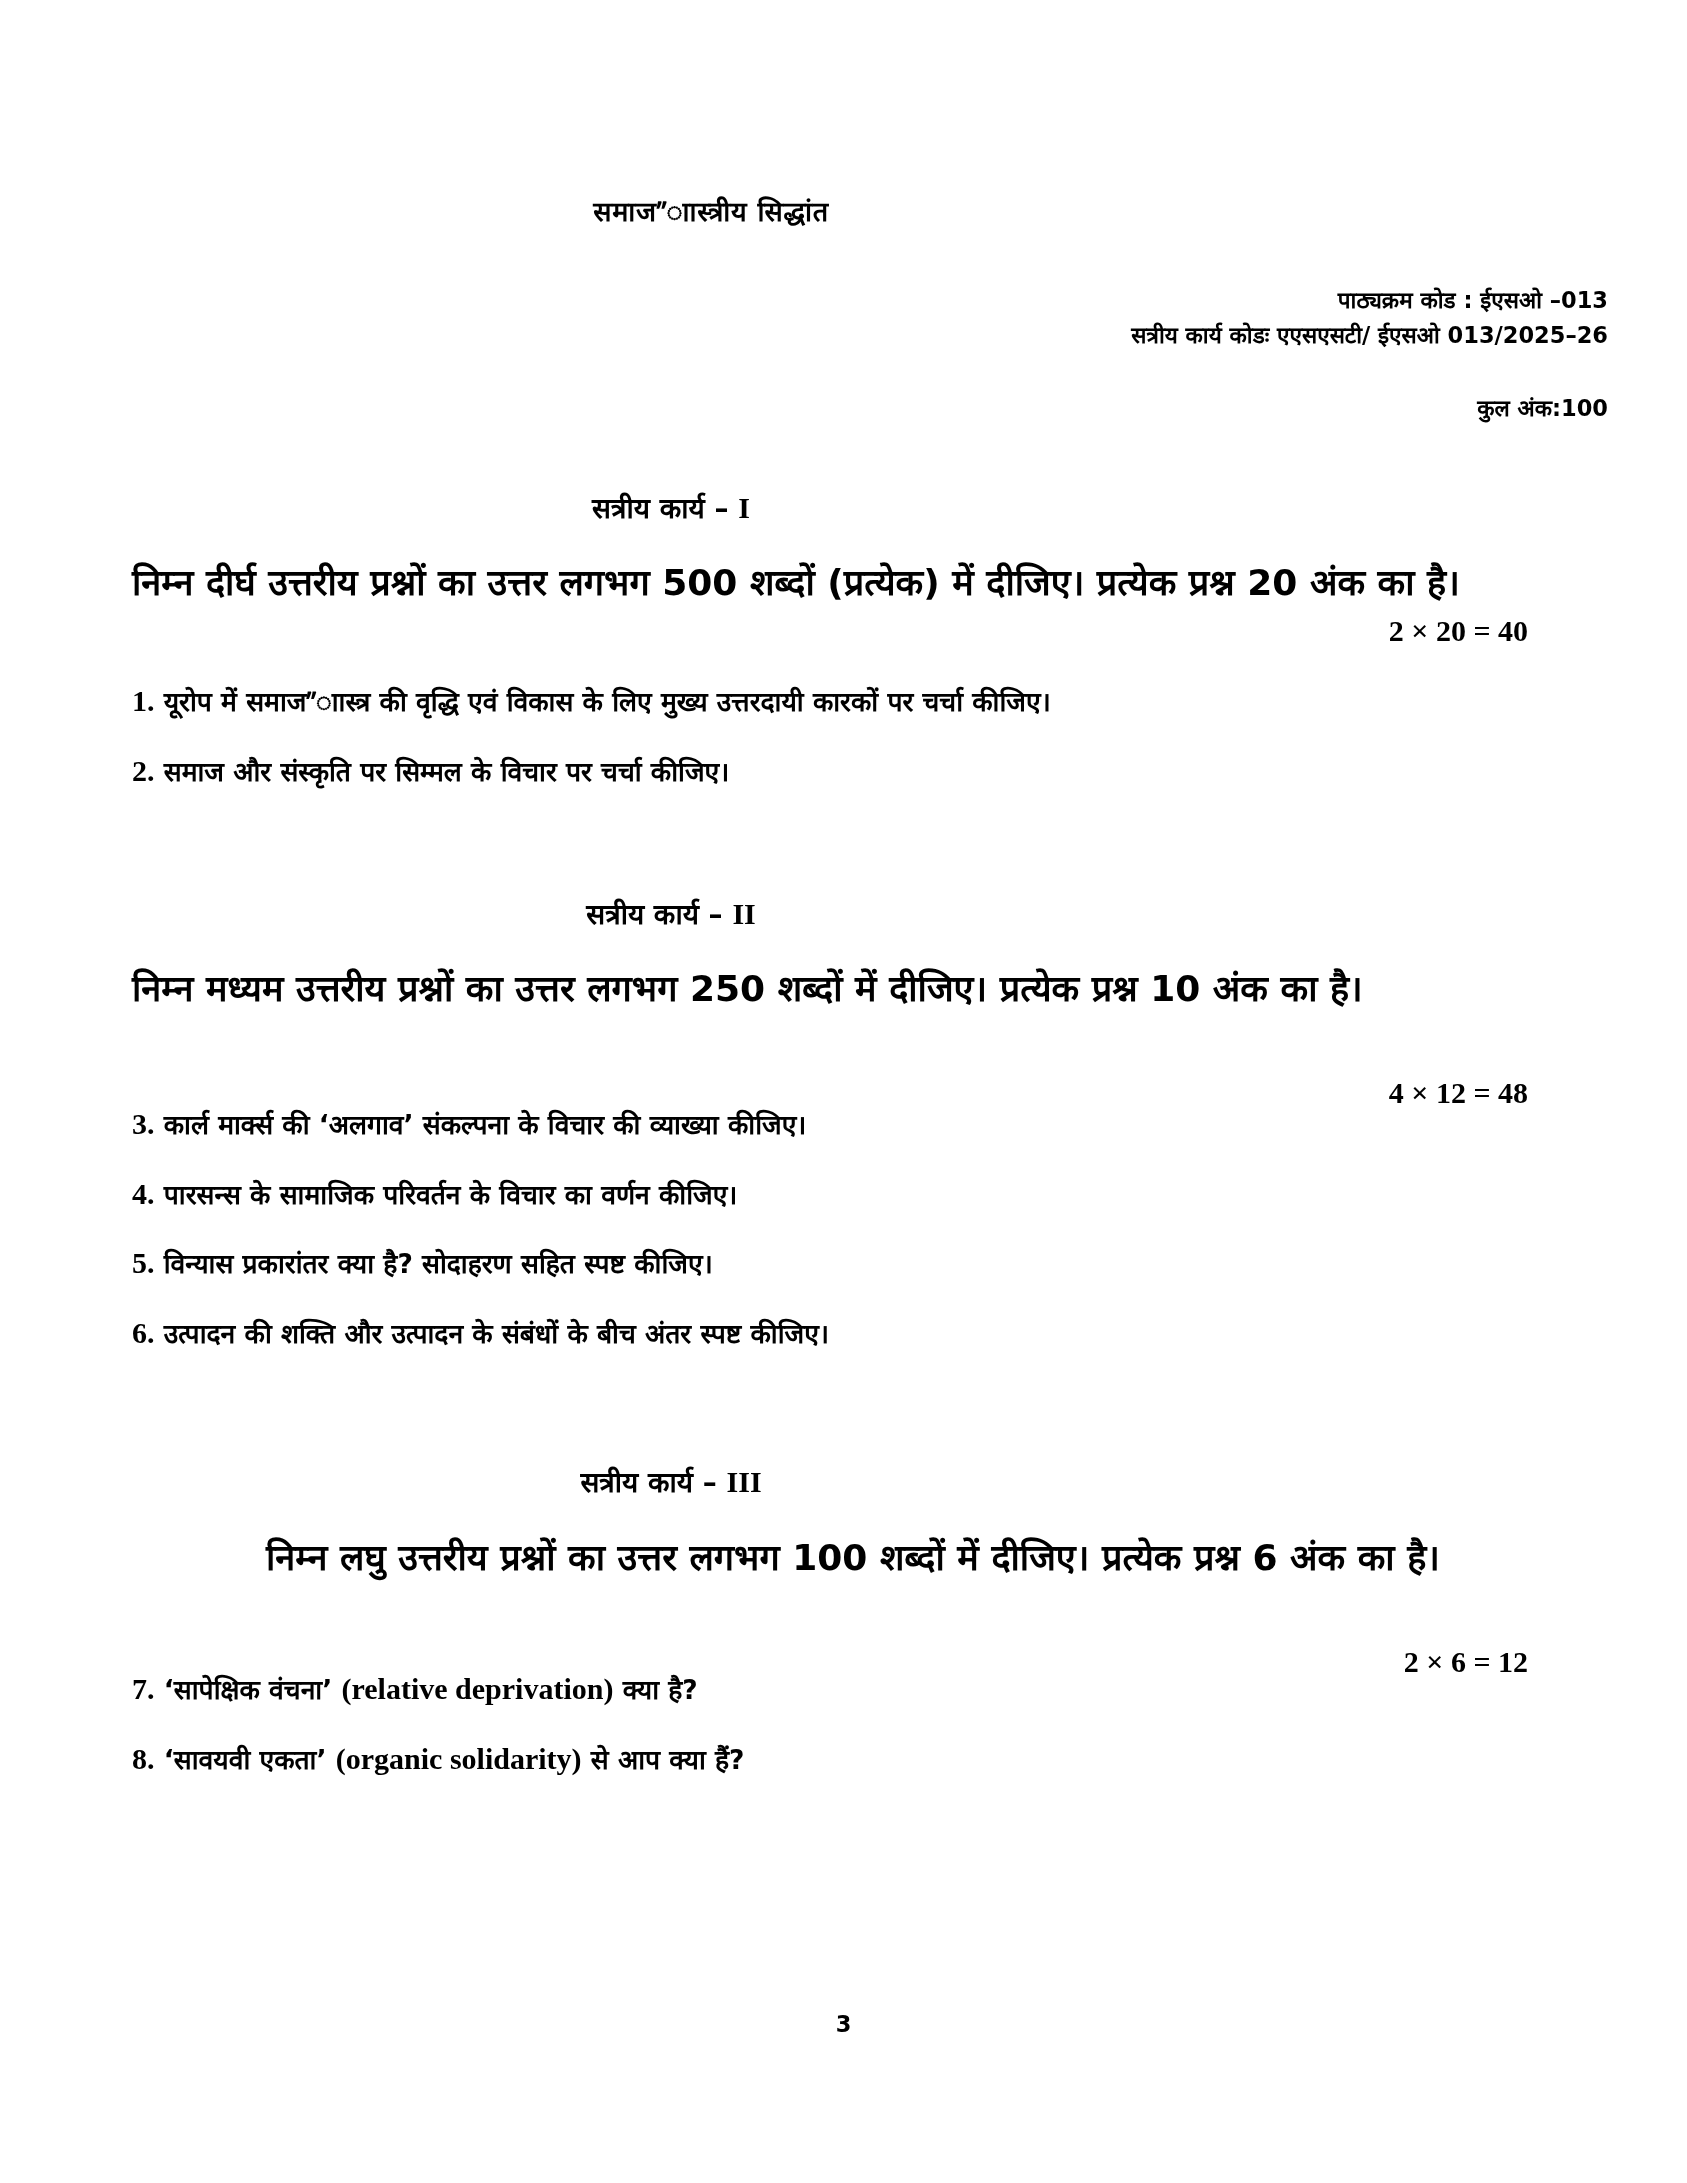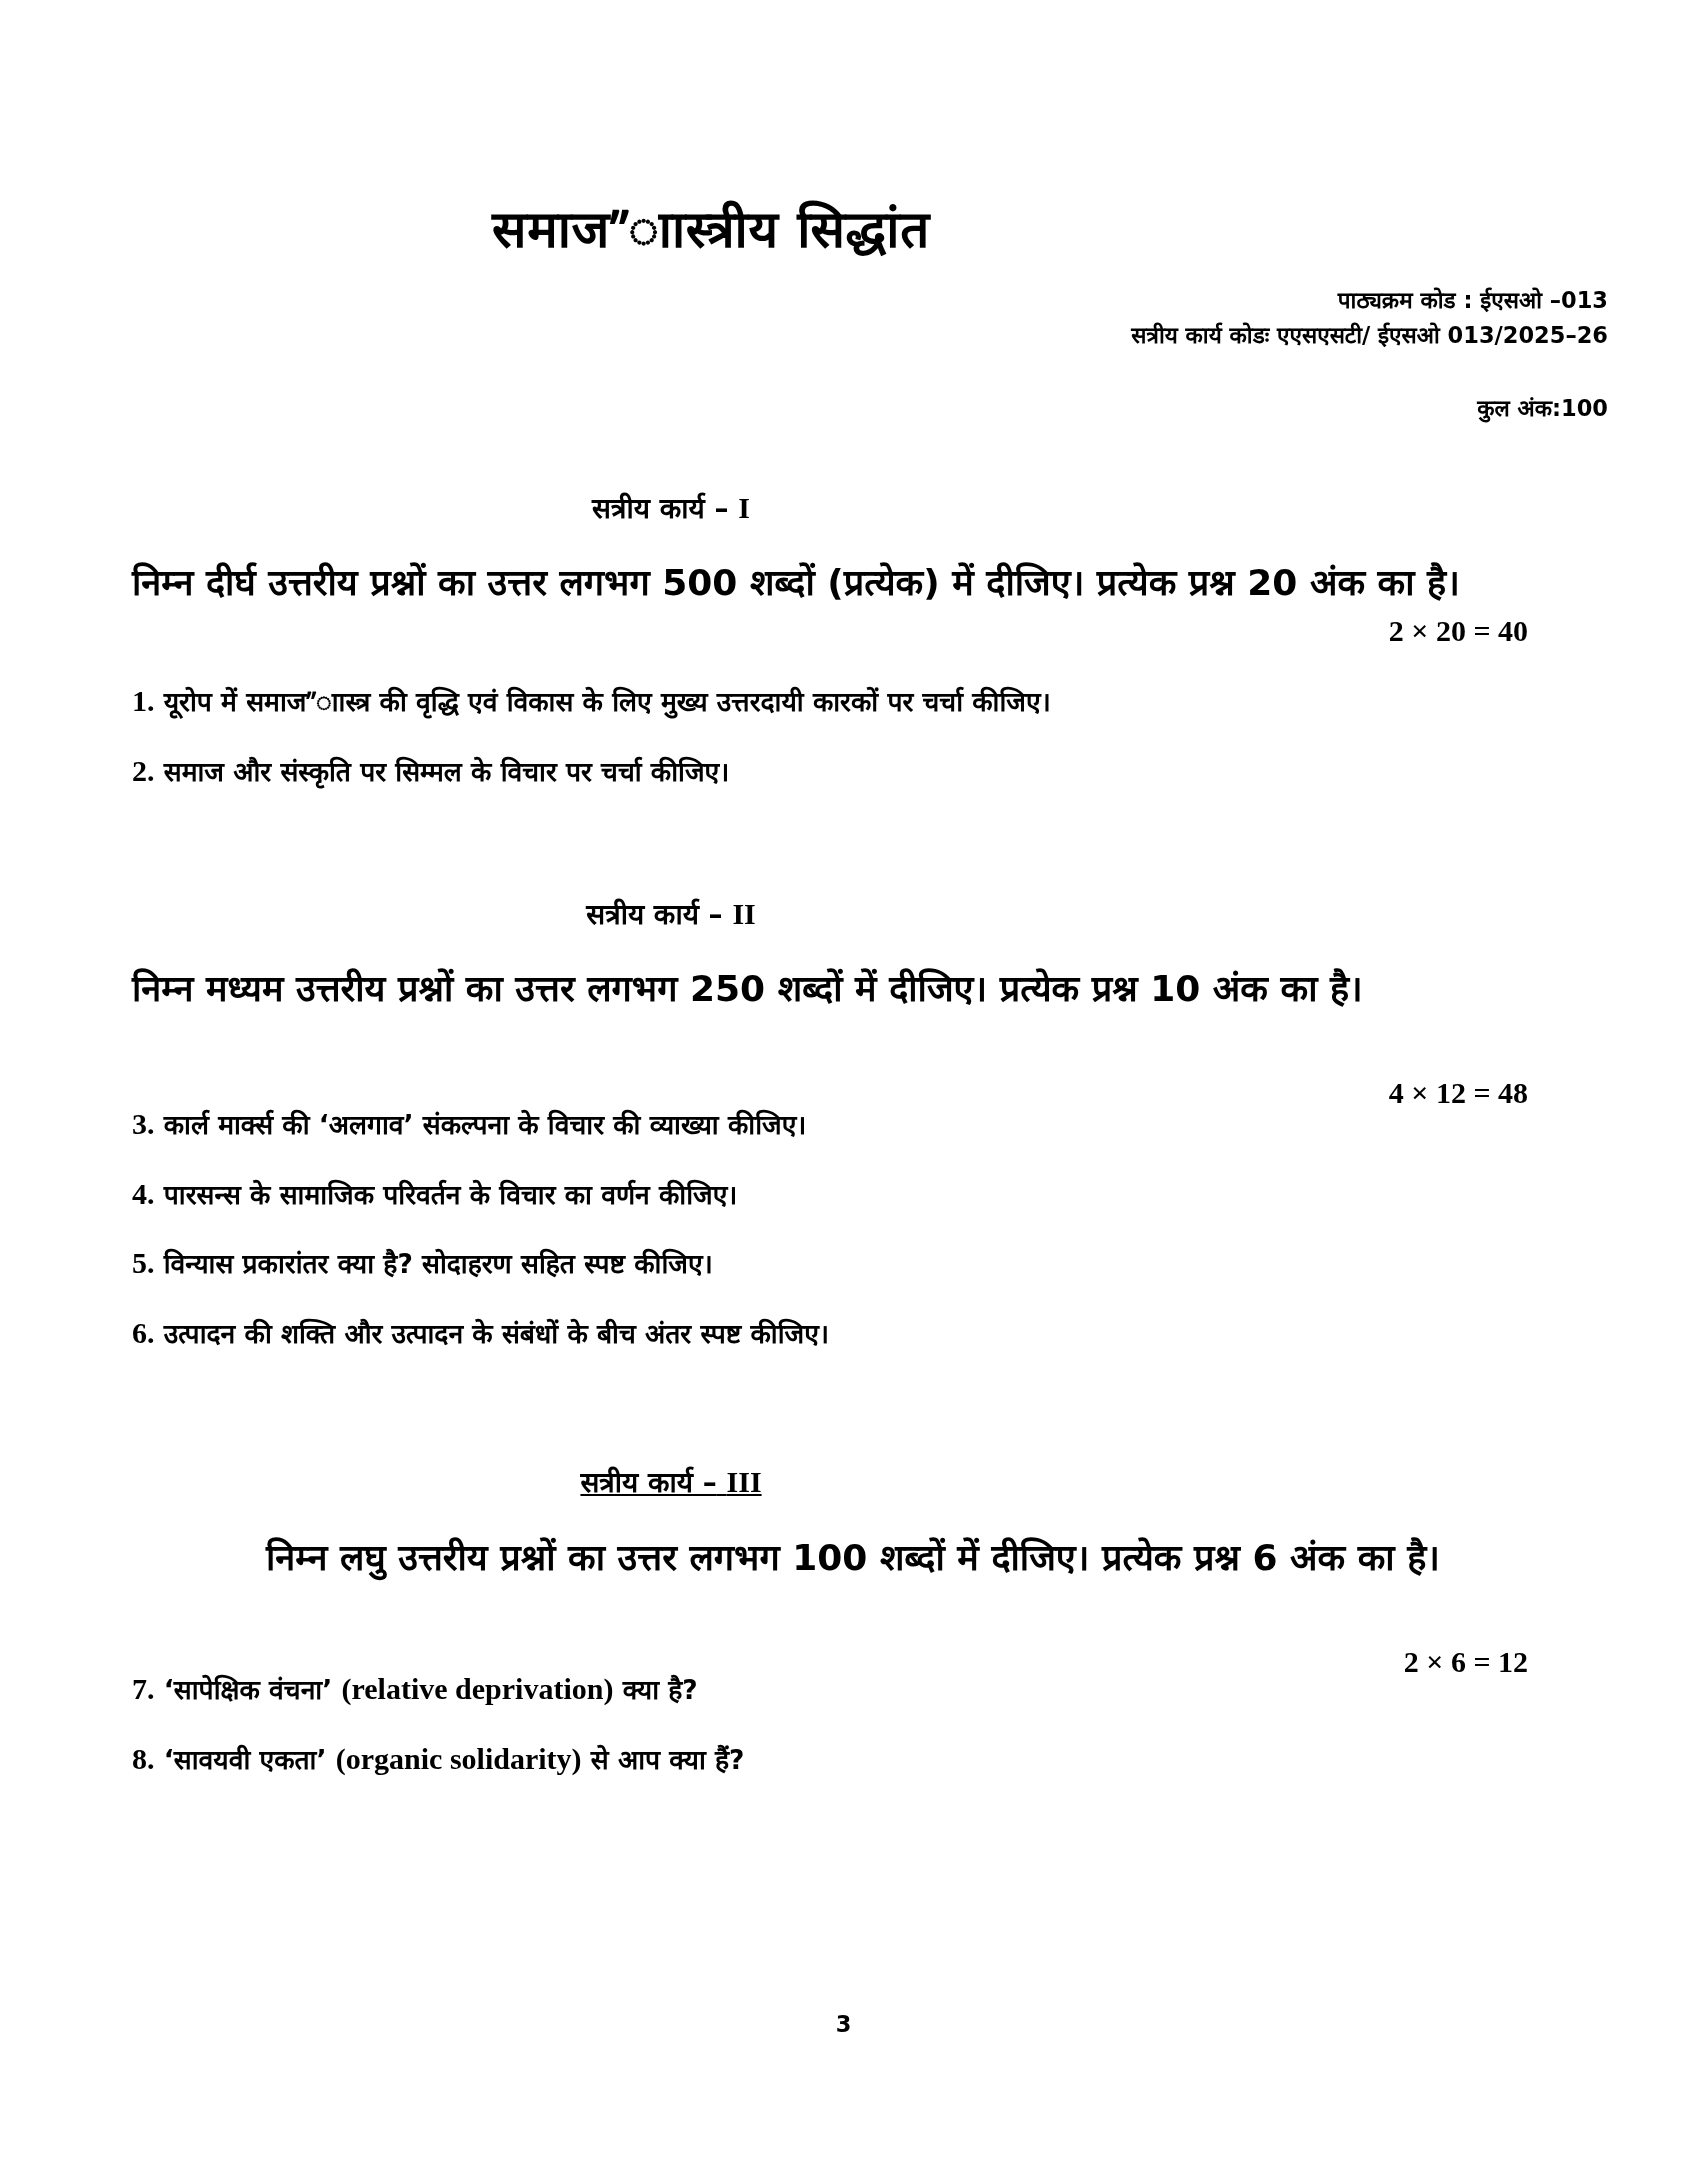--- a/index.html
+++ b/index.html
@@ -10,21 +10,21 @@
     color: #000;
     font-family: "Liberation Serif", "DejaVu Serif", serif;
     overflow: hidden;
   }
   .abs { position: absolute; font-weight: bold; }
   .title {
     left: 0; width: 1422px; top: 192px;
     text-align: center;
     font-family: "DejaVu Sans", sans-serif;
     font-weight: bold;
-    font-size: 51px;
+    font-size: 27px;
     letter-spacing: 0.7px;
   }
   .meta {
     right: 79px;
     text-align: right;
     font-family: "DejaVu Sans", sans-serif;
     font-weight: bold;
     font-size: 22.5px;
   }
   .section-heading {
@@ -101,21 +101,21 @@
 </div>
 <div class="abs question" style="top:1245px;">
   <span class="num">5.</span>
   <span>विन्यास प्रकारांतर क्या है? सोदाहरण सहित स्पष्ट कीजिए।</span>
 </div>
 <div class="abs question" style="top:1315px;">
   <span class="num">6.</span>
   <span>उत्पादन की शक्ति और उत्पादन के संबंधों के बीच अंतर स्पष्ट कीजिए।</span>
 </div>
 
-<div class="abs section-heading" style="top:1462px;text-decoration:underline;">
+<div class="abs section-heading" style="top:1462px;">
   <span>सत्रीय कार्य –</span>
   <span class="roman">III</span>
 </div>
 <div class="abs instruction" style="top:1532px;text-align:center;">निम्न लघु उत्तरीय प्रश्नों का उत्तर लगभग 100 शब्दों में दीजिए। प्रत्येक प्रश्न 6 अंक का है।</div>
 <div class="abs marks" style="top:1601px;margin-top:44px;">2 × 6 = 12</div>
 <div class="abs question" style="top:1671px;">
   <span class="num">7.</span>
   <span>‘सापेक्षिक वंचना’</span>
   <span class="en">(relative deprivation)</span>
   <span>क्या है?</span>

